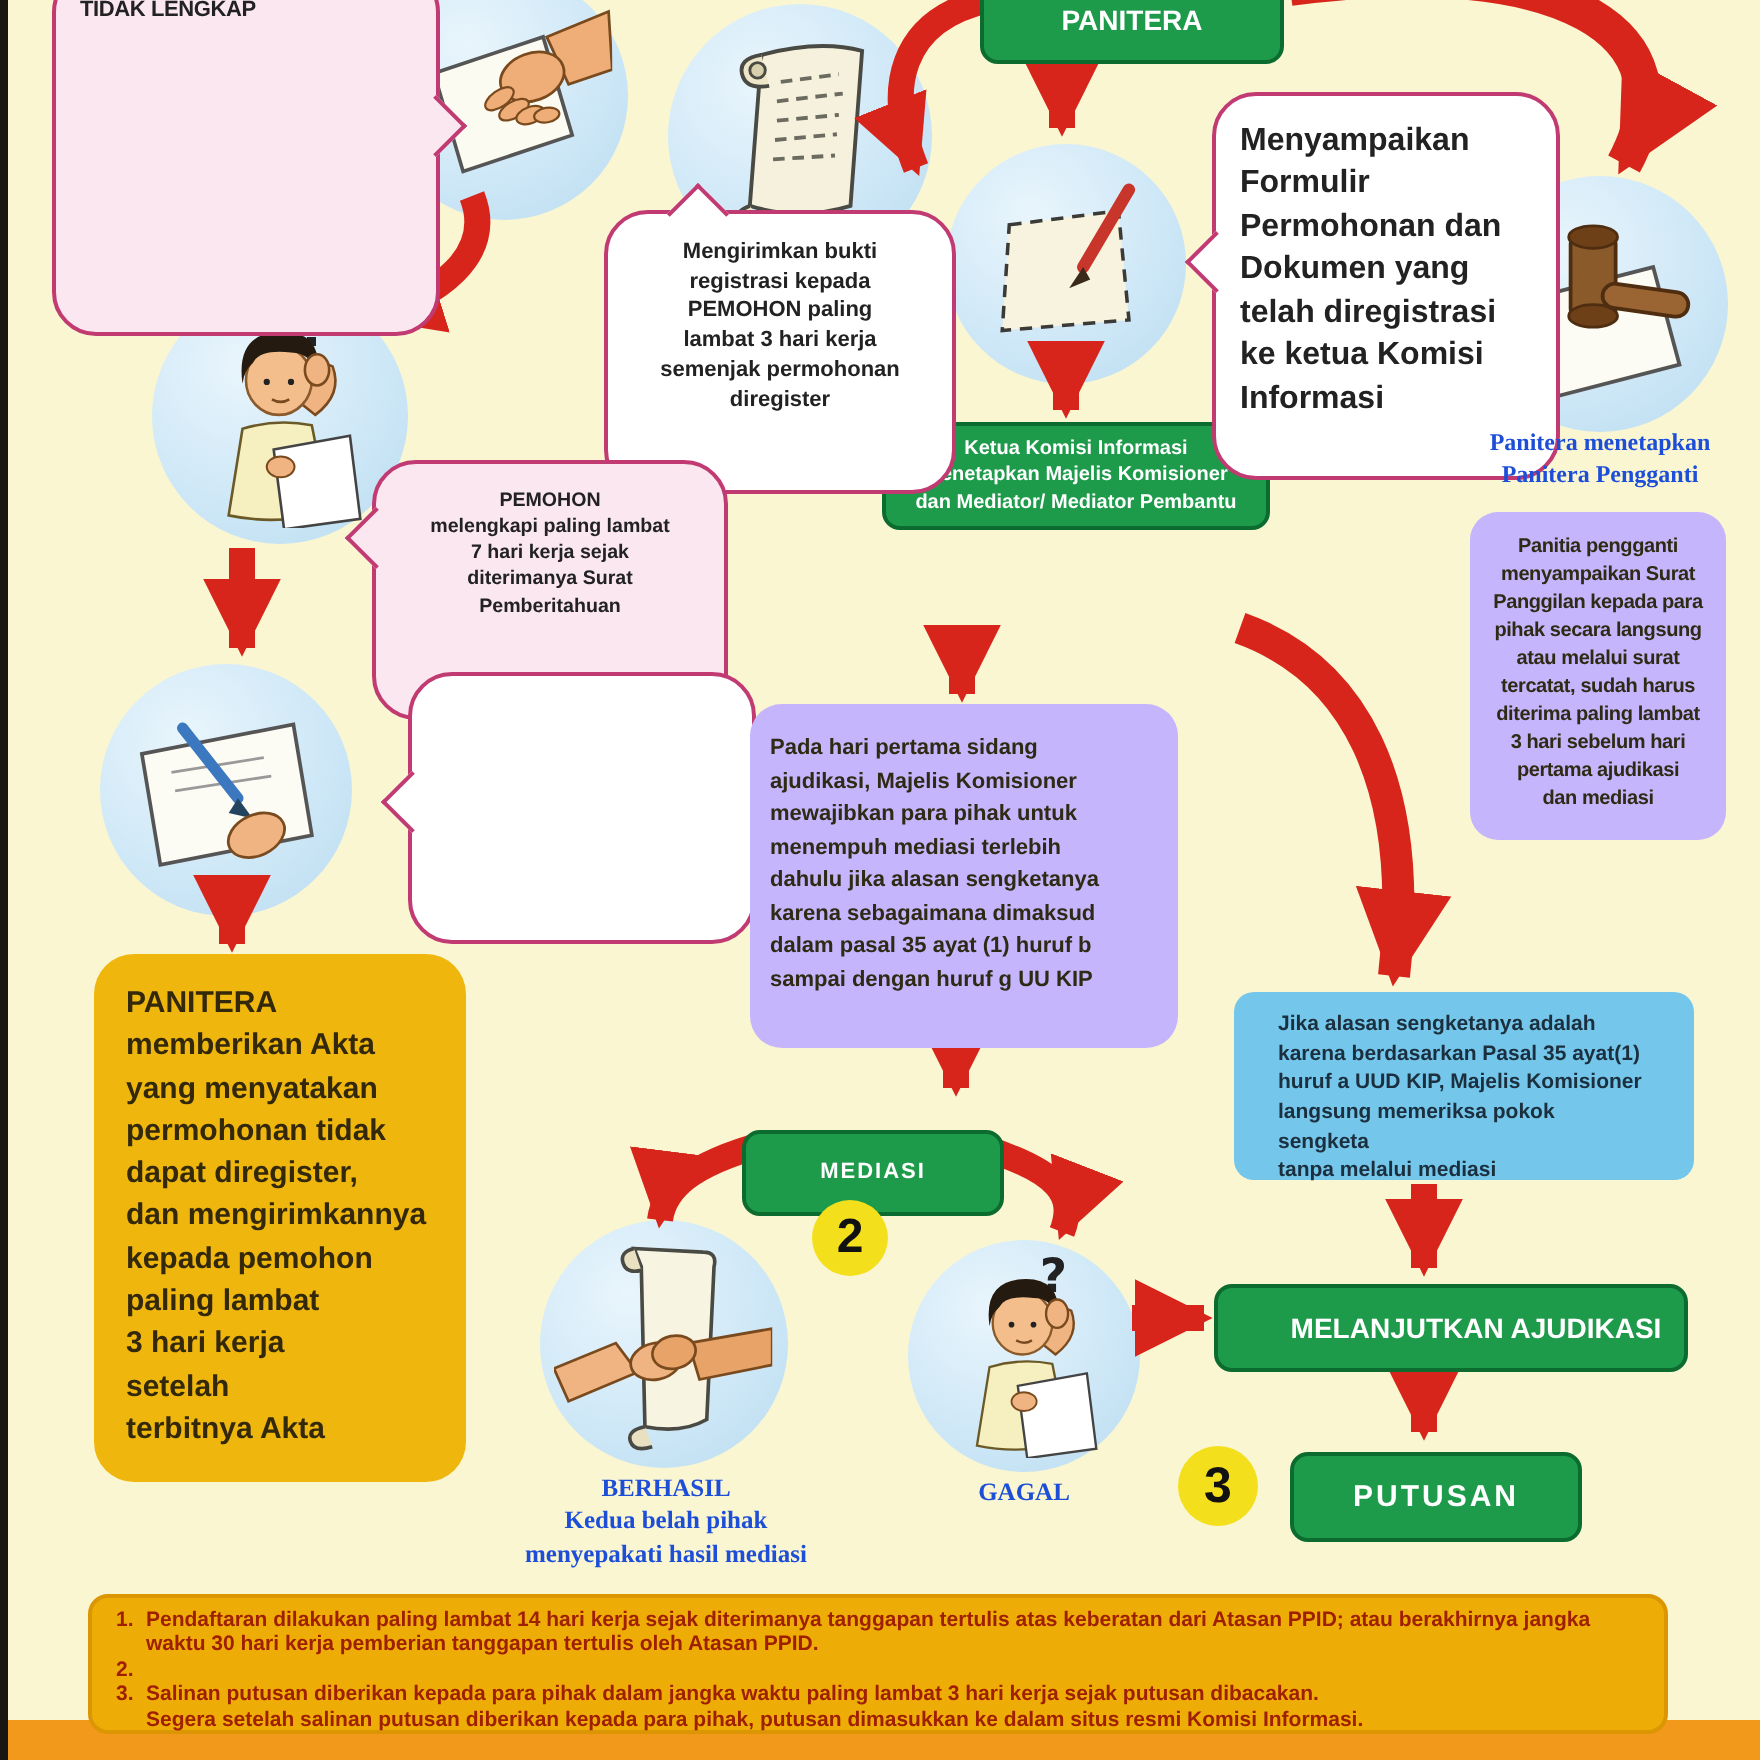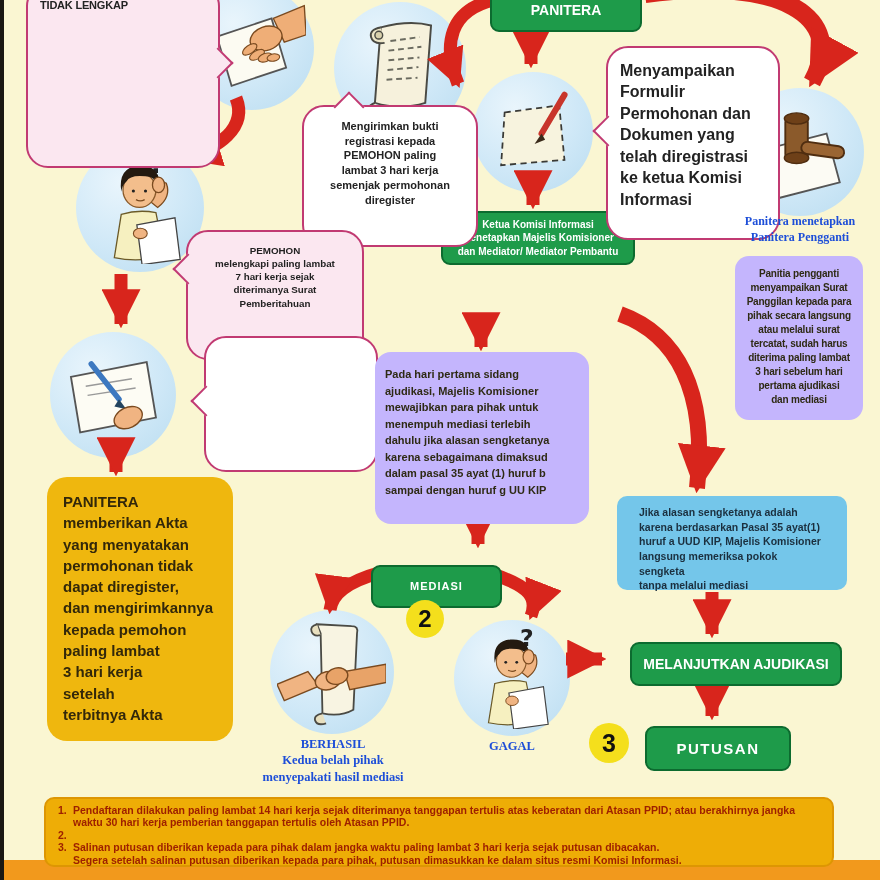--- a/index.html
+++ b/index.html
@@ -182,21 +182,21 @@
     <span class="txt">PANITERA</span>
   </div>
   <div class="gbox" style="left:441px;top:211px;width:190px;height:50px;font-size:10px;">
     <span class="txt">Ketua Komisi Informasi
 Menetapkan Majelis Komisioner
 dan Mediator/ Mediator Pembantu</span>
   </div>
   <div class="gbox" style="left:371px;top:549px;width:127px;height:39px;font-size:11px;letter-spacing:1px;margin-top:16px;">
     <span class="txt">MEDIASI</span>
   </div>
-  <div class="gbox" style="left:630px;top:642px;width:208px;height:40px;font-size:14px;">
+  <div class="gbox" style="left:607px;top:642px;width:208px;height:40px;font-size:14px;padding-left:25px;">
     <span class="txt">MELANJUTKAN AJUDIKASI</span>
   </div>
   <div class="gbox" style="left:645px;top:726px;width:142px;height:41px;font-size:15px;letter-spacing:1.5px;">
     <span class="txt">PUTUSAN</span>
   </div>
 
   <div class="bubble pink" style="left:26px;top:-16px;width:166px;height:156px;font-size:11px;letter-spacing:-0.2px;">
     <div class="tail" style="right:-11px;top:66px;transform:rotate(225deg);"></div>
     <div class="inner">
       <div class="txt">TIDAK LENGKAP</div>

